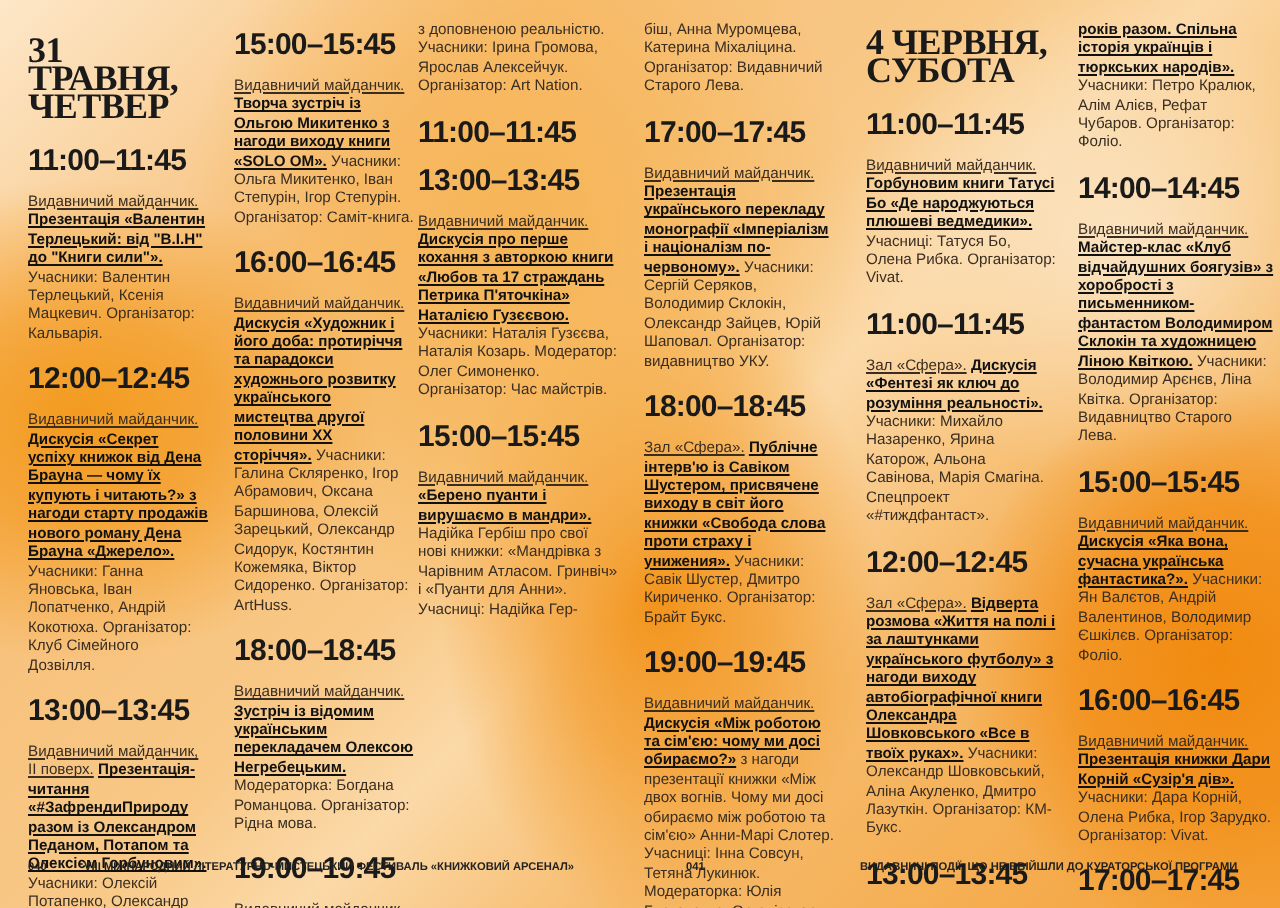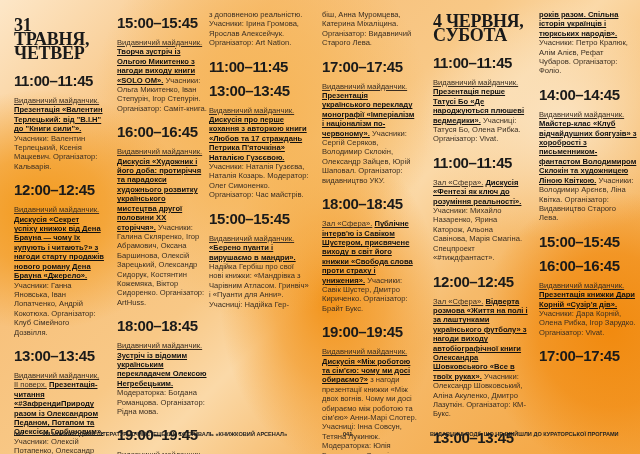--- a/index.html
+++ b/index.html
@@ -60,33 +60,34 @@
       <div class="time">17:00–17:45</div>
       <div class="desc"><span class="venue">Видавничий майданчик.</span> <span class="title">Презентація українського перекладу монографії «Імперіалізм і націоналізм по-червоному».</span> <span class="rest">Учасники: Сергій Серяков, Володимир Склокін, Олександр Зайцев, Юрій Шаповал. Організатор: видавництво УКУ.</span> </div>
       <div class="time">18:00–18:45</div>
       <div class="desc"><span class="venue">Зал «Сфера».</span> <span class="title">Публічне інтерв'ю із Савіком Шустером, присвячене виходу в світ його книжки «Свобода слова проти страху і унижения».</span> <span class="rest">Учасники: Савік Шустер, Дмитро Кириченко. Організатор: Брайт Букс.</span> </div>
       <div class="time">19:00–19:45</div>
       <div class="desc"><span class="venue">Видавничий майданчик.</span> <span class="title">Дискусія «Між роботою та сім'єю: чому ми досі обираємо?»</span> <span class="rest">з нагоди презентації книжки «Між двох вогнів. Чому ми досі обираємо між роботою та сім'єю» Анни-Марі Слотер. Учасниці: Інна Совсун, Тетяна Лукинюк. Модераторка: Юлія Бурковська. Організатор: Наш формат.</span> </div>
     </div>
   <div class="col" style="left:113px;width:95px;top:14px;">
       <div class="day">4 ЧЕРВНЯ, СУБОТА</div>
       <div class="time">11:00–11:45</div>
-      <div class="desc"><span class="venue">Видавничий майданчик.</span> <span class="title">Презентація перше Татусі Бо «Де народжуються плюшеві ведмедики».</span> <span class="rest">Учасниці: Татуся Бо, Олена Рибка. Організатор: Vivat.</span> </div>
+      <div class="desc"><span class="venue">Видавничий майданчик.</span> <span class="title">Горбуновим книги Татусі Бо «Де народжуються плюшеві ведмедики».</span> <span class="rest">Учасниці: Татуся Бо, Олена Рибка. Організатор: Vivat.</span> </div>
       <div class="time">11:00–11:45</div>
       <div class="desc"><span class="venue">Зал «Сфера».</span> <span class="title">Дискусія «Фентезі як ключ до розуміння реальності».</span> <span class="rest">Учасники: Михайло Назаренко, Ярина Каторож, Альона Савінова, Марія Смагіна. Спецпроект «#тиждфантаст».</span> </div>
       <div class="time">12:00–12:45</div>
       <div class="desc"><span class="venue">Зал «Сфера».</span> <span class="title">Відверта розмова «Життя на полі і за лаштунками українського футболу» з нагоди виходу автобіографічної книги Олександра Шовковського «Все в твоїх руках».</span> <span class="rest">Учасники: Олександр Шовковський, Аліна Акуленко, Дмитро Лазуткін. Організатор: КМ-Букс.</span> </div>
       <div class="time">13:00–13:45</div>
       <div class="desc"><span class="venue">Зал «Сфера».</span> <span class="title">Дискусія «Півтори тисячі</span> </div>
     </div>
   <div class="col" style="left:219px;width:98px;top:10px;">
       <div class="desc"><span class="title">років разом. Спільна історія українців і тюркських народів».</span> <span class="rest">Учасники: Петро Кралюк, Алім Алієв, Рефат Чубаров. Організатор: Фоліо.</span> </div>
       <div class="time">14:00–14:45</div>
       <div class="desc"><span class="venue">Видавничий майданчик.</span> <span class="title">Майстер-клас «Клуб відчайдушних боягузів» з хоробрості з письменником-фантастом Володимиром Склокін та художницею Ліною Квіткою.</span> <span class="rest">Учасники: Володимир Арєнєв, Ліна Квітка. Організатор: Видавництво Старого Лева.</span> </div>
       <div class="time">15:00–15:45</div>
+      <div class="desc"><span class="venue">Видавничий майданчик.</span> <span class="title">Дискусія «Яка вона, сучасна українська фантастика?».</span> <span class="rest">Учасники: Ян Валєтов, Андрій Валентинов, Володимир Єшкілєв. Організатор: Фоліо.</span> </div>
       <div class="time">16:00–16:45</div>
       <div class="desc"><span class="venue">Видавничий майданчик.</span> <span class="title">Презентація книжки Дари Корній «Сузір'я дів».</span> <span class="rest">Учасники: Дара Корній, Олена Рибка, Ігор Зарудко. Організатор: Vivat.</span> </div>
       <div class="time">17:00–17:45</div>
     </div>
 </div>
 
 <div class="footer" style="left:14px;">040</div>
 <div class="footer" style="left:42px;">VIII МІЖНАРОДНИЙ ЛІТЕРАТУРНО-МИСТЕЦЬКИЙ ФЕСТИВАЛЬ «КНИЖКОВИЙ АРСЕНАЛ»</div>
 <div class="footer" style="left:343px;">041</div>
 <div class="footer" style="left:430px;">ВИДАВНИЧІ ПОДІЇ, ЩО НЕ ВВІЙШЛИ ДО КУРАТОРСЬКОЇ ПРОГРАМИ</div>

